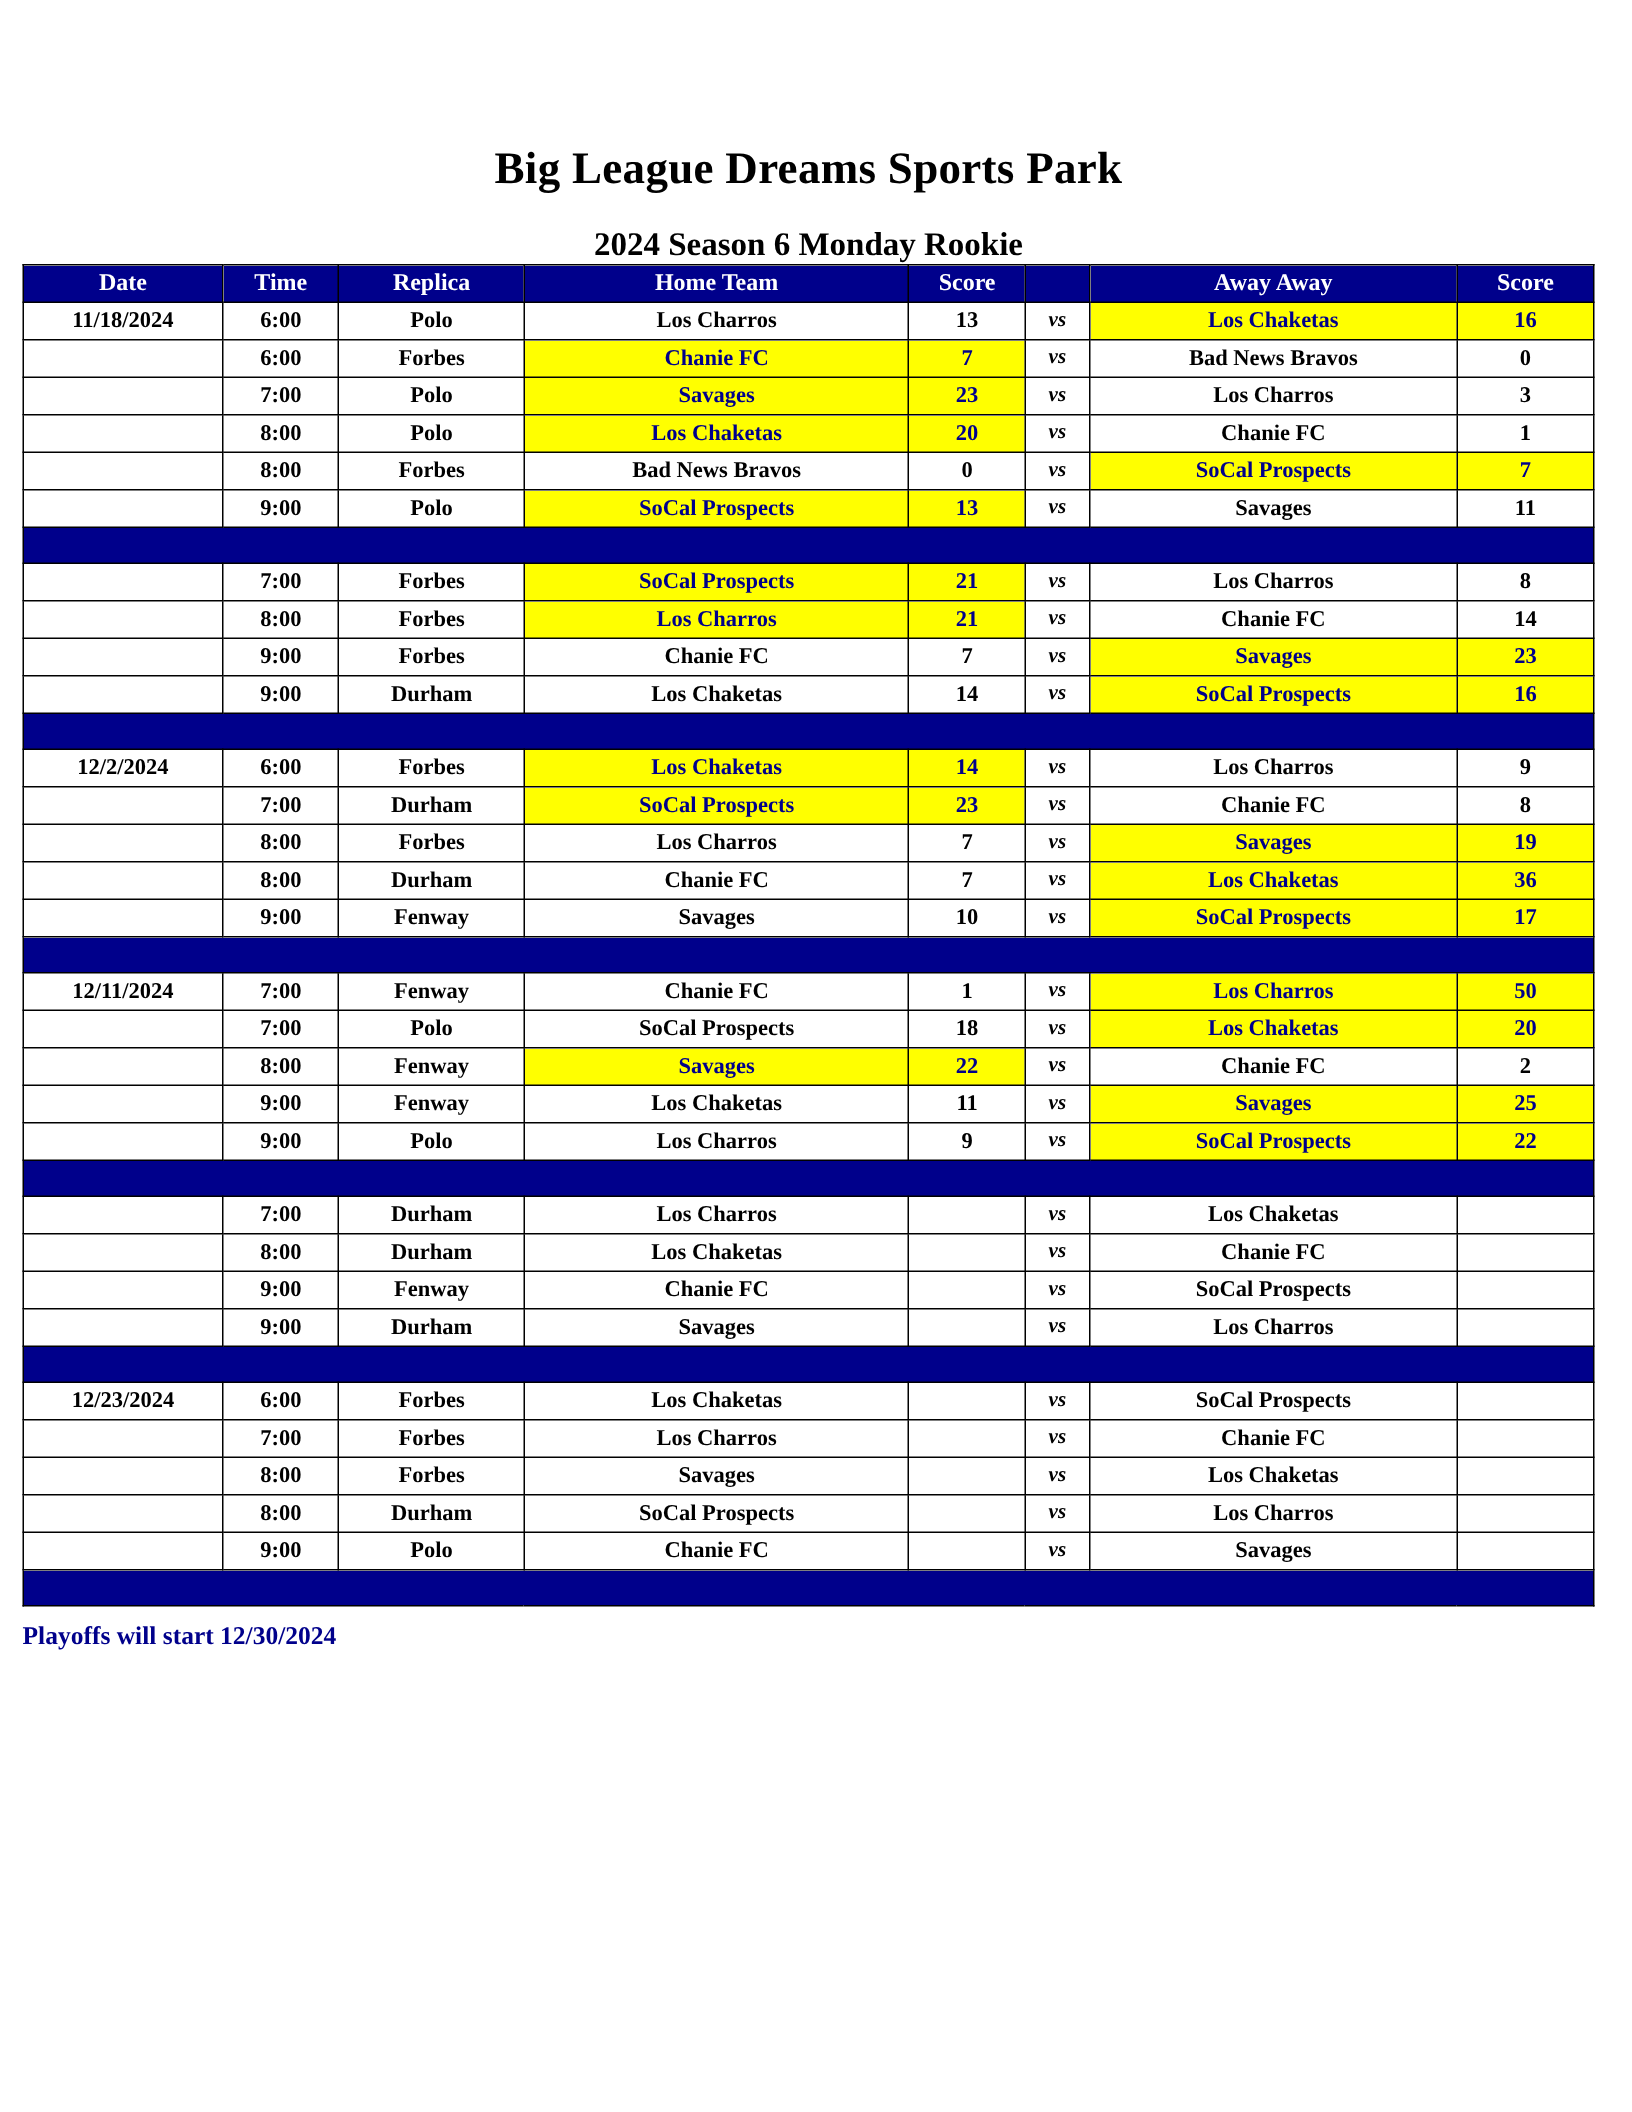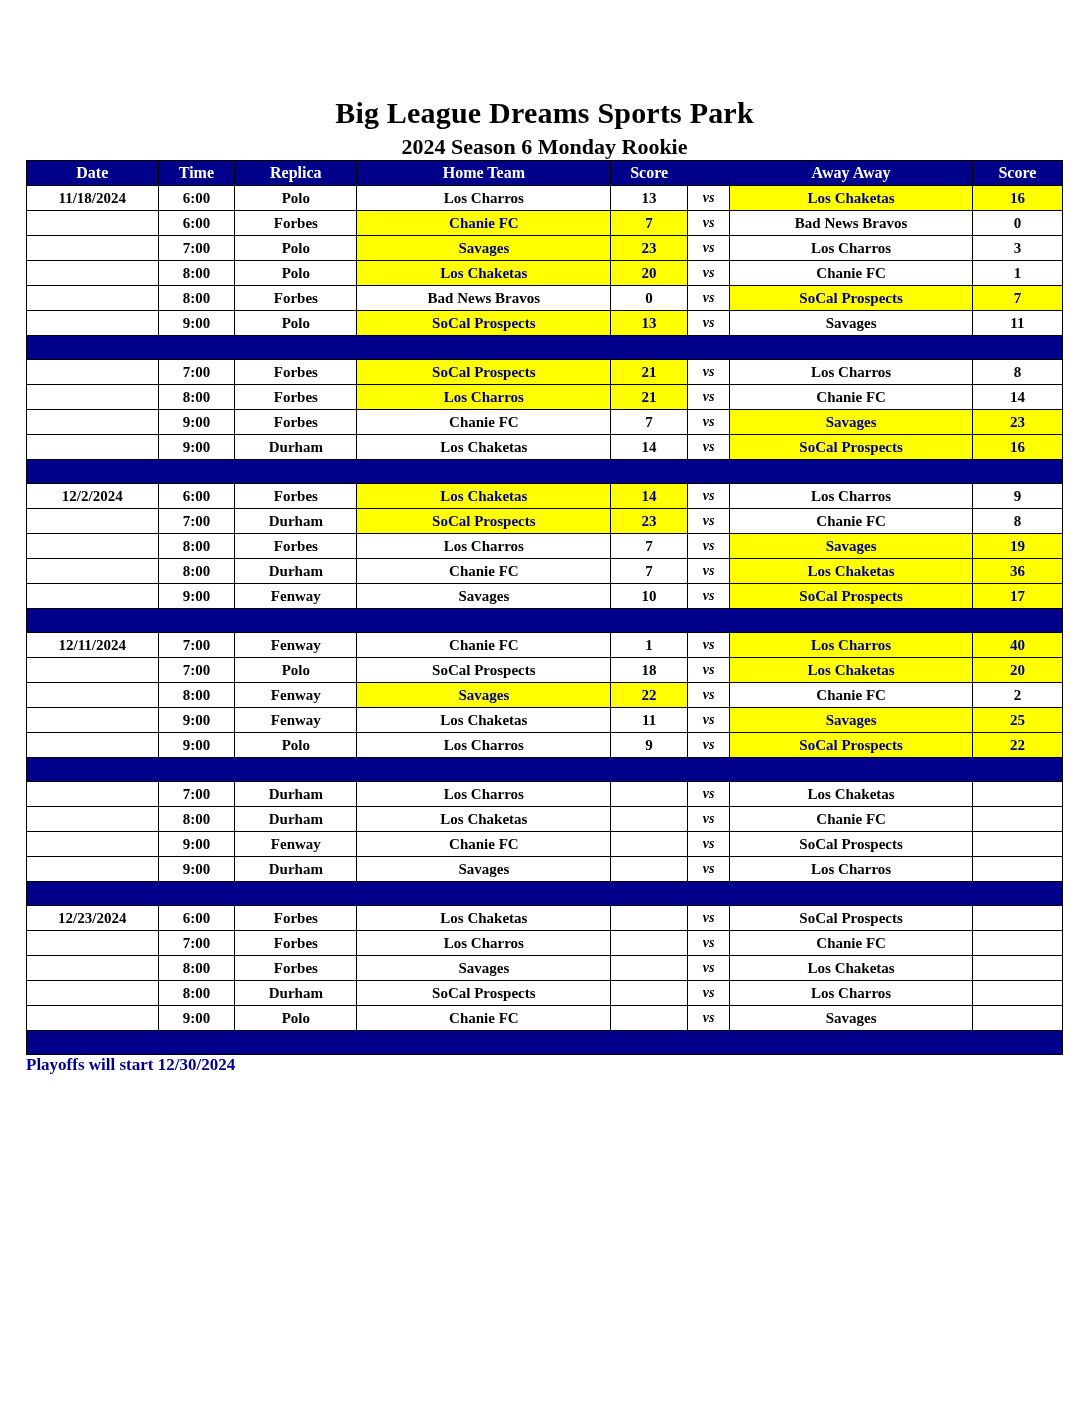--- a/index.html
+++ b/index.html
@@ -3,32 +3,32 @@
 <meta charset="utf-8">
 <style>
   * { box-sizing: border-box; margin: 0; padding: 0; }
   html, body { background: #ffffff; }
   body {
     width: 1088px;
     height: 1408px;
     font-family: "Liberation Serif", serif;
     color: #000000;
   }
-  .page { padding: 96px 25px 0 26px; }
+  .page { padding: 96px 25px 0 15px; }
   .title {
     text-align: center;
     font-size: 30px;
     font-weight: bold;
     letter-spacing: 0.2px;
   }
   .subtitle {
     text-align: center;
     font-size: 22px;
     font-weight: bold;
-    margin-top: 4px;
+    margin-top: 20px;
   }
   .note {
     text-align: center;
     font-style: italic;
     font-weight: bold;
     font-size: 16px;
     margin-top: 12px;
     margin-bottom: 8px;
   }
   table.schedule {
@@ -59,20 +59,21 @@
   .schedule td.vs {
     font-style: italic;
     font-size: 14px;
   }
   .schedule tr.separator td {
     background: var(--navy, #00008B);
     height: 24px;
     padding: 0;
   }
   .footer {
+    margin-top: 10px;
     font-weight: bold;
     font-size: 17px;
     color: var(--navy, #00008B);
     text-align: left;
   }
 </style>
 </head>
 <body>
 
 <div class="page">
@@ -265,21 +266,21 @@
           <td colspan="8"></td>
         </tr>
         <tr>
           <td>12/11/2024</td>
           <td>7:00</td>
           <td>Fenway</td>
           <td>Chanie FC</td>
           <td>1</td>
           <td class="vs">vs</td>
           <td class="win">Los Charros</td>
-          <td class="win">40</td>
+          <td class="win">50</td>
         </tr>
         <tr>
           <td></td>
           <td>7:00</td>
           <td>Polo</td>
           <td>SoCal Prospects</td>
           <td>18</td>
           <td class="vs">vs</td>
           <td class="win">Los Chaketas</td>
           <td class="win">20</td>

